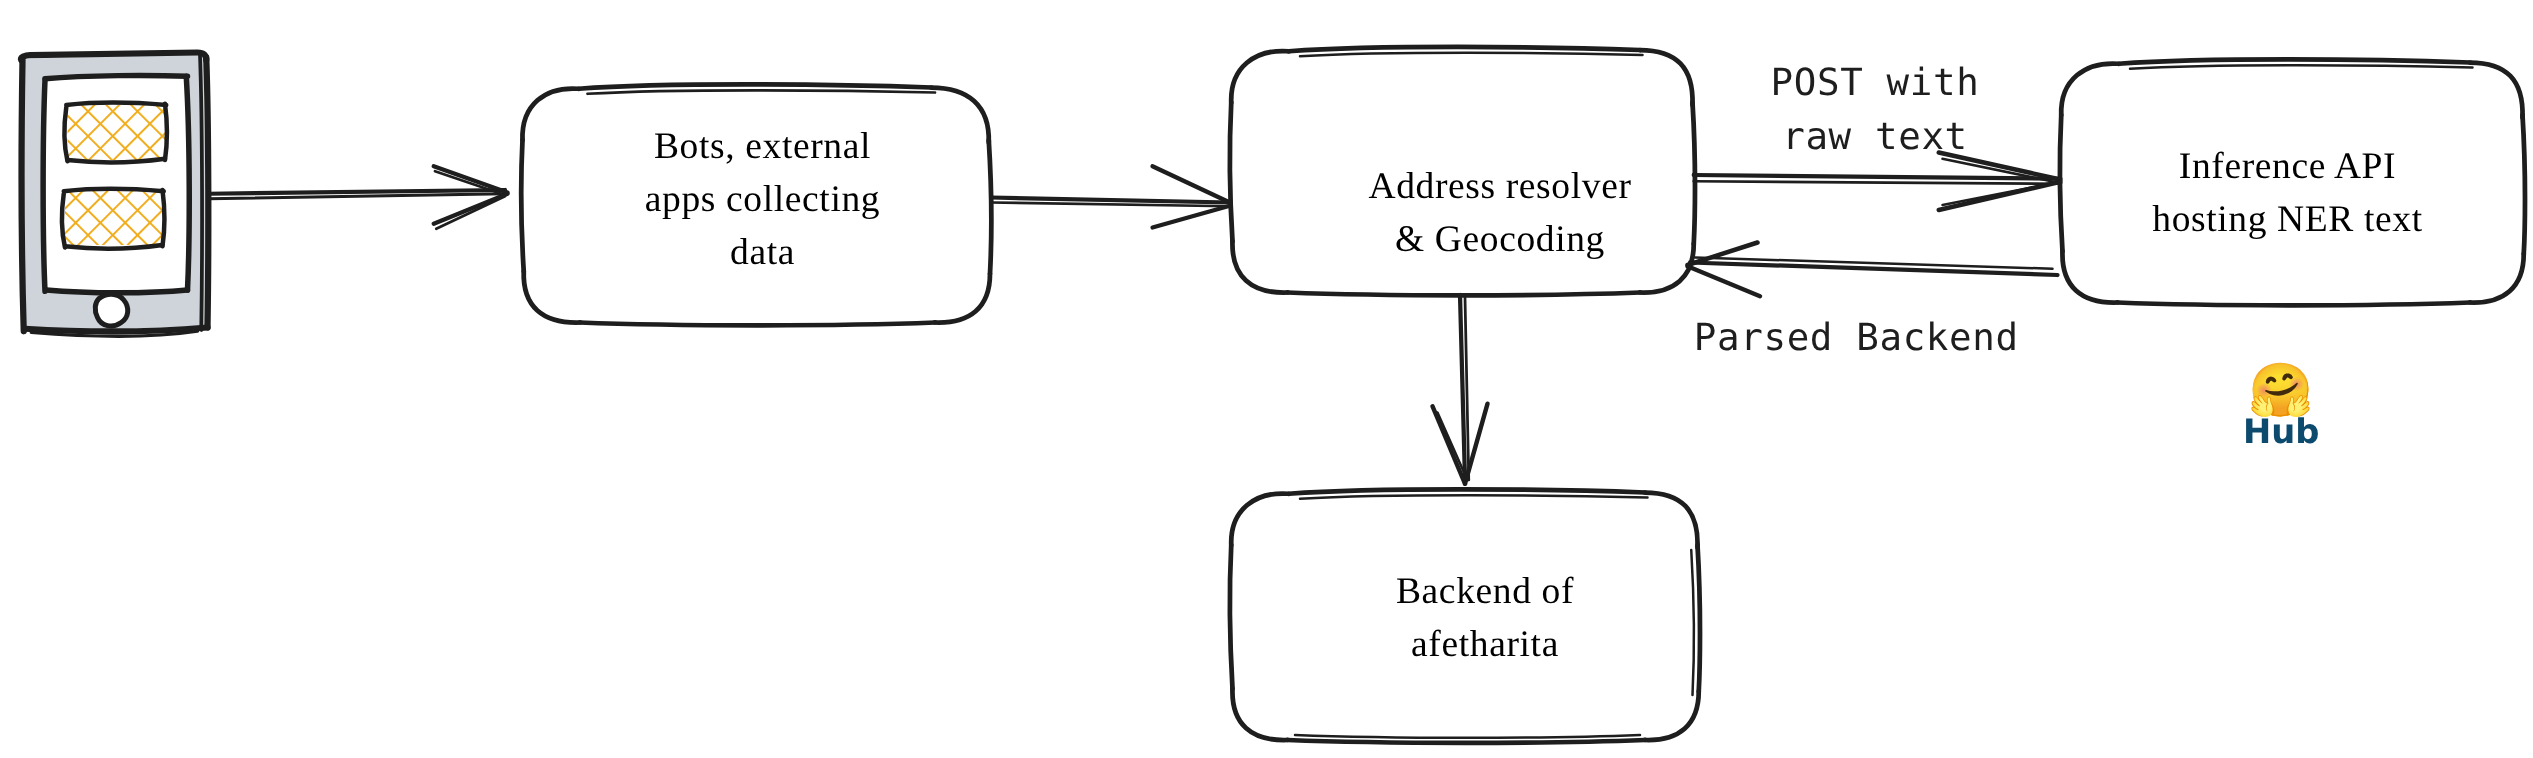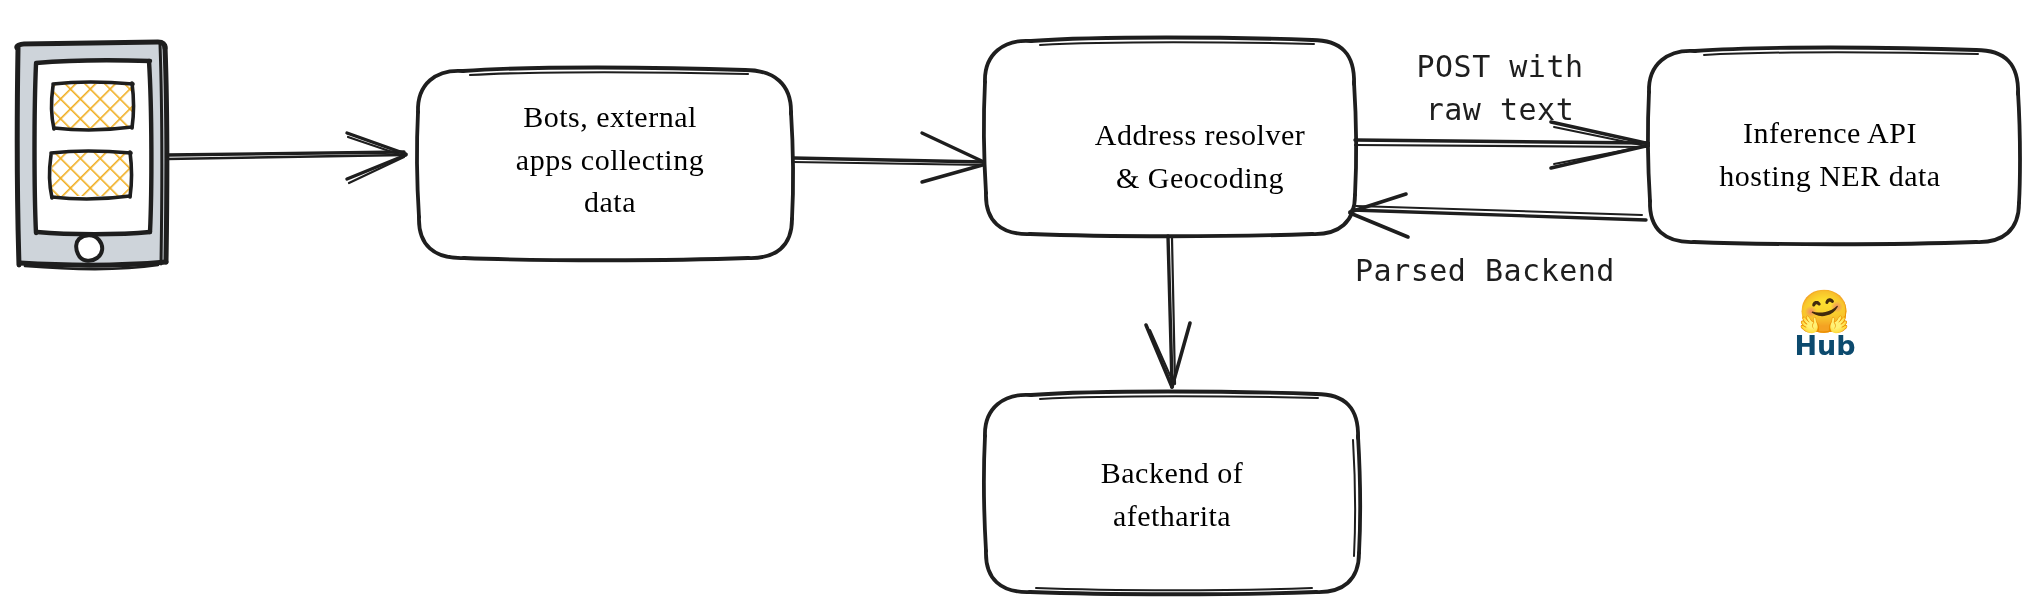--- a/index.html
+++ b/index.html
@@ -38,23 +38,23 @@
     text-align: center;
     color: #1e1e1e;
     font-family: "DejaVu Sans Mono", "Liberation Mono", monospace;
     font-size: 30px;
     line-height: 1.42;
     letter-spacing: 0.5px;
     white-space: pre-line;
   }
   
   #label-collector  { left: 418px; top: 96px;  width: 384px; }
-  #label-resolver   { left: 982px; top: 114px; width: 436px; }
+  #label-resolver   { left: 982px; top: 128px; width: 436px; }
   #label-inference  { left: 1646px;top: 112px; width: 368px; }
-  #label-backend    { left: 986px; top: 452px; width: 372px; }
+  #label-backend    { left: 986px; top: 452px; width: 372px; padding-left: 16px; }
   #label-post       { left: 1370px;top: 14px;  width: 260px; margin-top: 32px; }
   #label-parsed     { left: 1340px;top: 250px; width: 290px; }
 
   
   #hf-hub {
     position: absolute;
     left: 1765px;
     top: 290px;
     width: 120px;
     display: flex;
@@ -225,21 +225,21 @@
   </svg>
 
   <div class="node-label" id="label-collector">Bots, external
 apps collecting
 data</div>
 
   <div class="node-label" id="label-resolver">Address resolver
 &amp; Geocoding</div>
 
   <div class="node-label" id="label-inference">Inference API
-hosting NER data</div>
+hosting NER text</div>
 
   <div class="node-label" id="label-backend">Backend of
 afetharita</div>
 
   <div class="edge-label" id="label-post">POST with
 raw text</div>
 
   <div class="edge-label" id="label-parsed">Parsed Backend</div>
 
   <div id="hf-hub">

